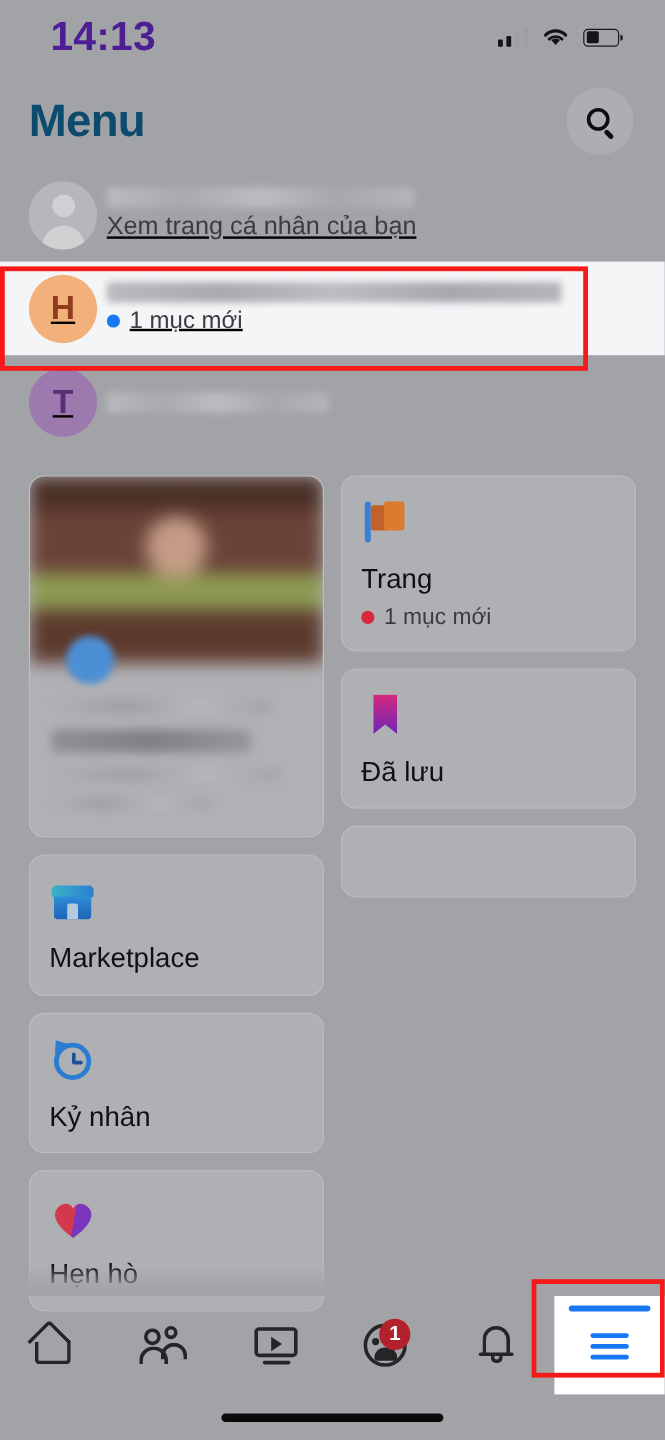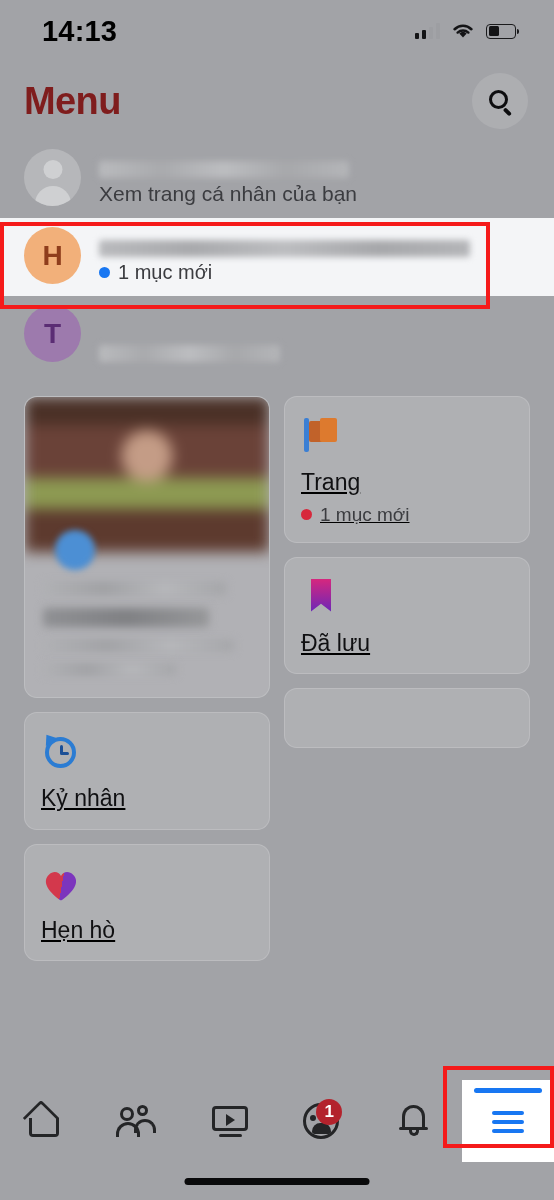--- a/index.html
+++ b/index.html
@@ -15,21 +15,21 @@
     background:#a2a3a7;
   }
 
   
   .status-bar {
     position:absolute; top:0; left:0; width:554px; height:62px;
     display:flex; align-items:center; justify-content:space-between;
     padding:0 38px 0 42px;
   }
   .status-time {
-    font-size:29px; font-weight:bold; color:#000000; letter-spacing:0.2px;
+    font-size:34px; font-weight:bold; color:#4c1d95; letter-spacing:0.2px;
   }
   .status-right { display:flex; align-items:center; gap:11px; }
   .sig { display:flex; align-items:flex-end; gap:2.5px; height:16px; }
   .sig i { display:block; width:4.5px; background:#141416; border-radius:1px; }
   .sig i:nth-child(1){ height:6px; }
   .sig i:nth-child(2){ height:9px; }
   .sig i:nth-child(3){ height:12px; background:#9d9ea2; }
   .sig i:nth-child(4){ height:16px; background:#9d9ea2; }
   .batt {
     width:30px; height:15px; border:1.8px solid #1a1a1c; border-radius:4px;
@@ -40,41 +40,41 @@
     content:""; position:absolute; right:-4px; top:4.6px;
     width:2.2px; height:5px; background:#1a1a1c; border-radius:0 2px 2px 0;
   }
 
   
   .header {
     position:absolute; top:62px; left:0; width:554px; height:78px;
     display:flex; align-items:center; justify-content:space-between;
     padding:0 26px 0 24px;
   }
-  .header-title { font-size:38px; font-weight:bold; color:#7f1d1d; letter-spacing:-0.6px; }
+  .header-title { font-size:38px; font-weight:bold; color:#0c4a6e; letter-spacing:-0.6px; }
   .search-btn {
     width:56px; height:56px; border-radius:50%;
     background:rgba(255,255,255,0.12);
     display:flex; align-items:center; justify-content:center;
   }
   .mag { position:relative; width:22px; height:22px; }
   .mag .ring {
     position:absolute; top:0; left:0; width:19px; height:19px;
     border:3.4px solid #0d0d0f; border-radius:50%;
   }
   .mag .hdl {
     position:absolute; right:-1px; bottom:-2px; width:9px; height:3.6px;
     background:#0d0d0f; border-radius:2px; transform:rotate(45deg);
   }
 
   
   .acct-list { position:absolute; top:140px; left:0; width:554px; }
   .acct-row {
-    display:flex; align-items:flex-end; gap:18px;
-    padding:12px 24px; height:78px;
+    display:flex; align-items:center; gap:8px;
+    padding:12px 24px; height:78px;text-decoration:underline;
   }
   .acct-row.highlighted { background:#f4f5f7; }
   .avatar {
     width:57px; height:57px; border-radius:50%;
     display:flex; align-items:center; justify-content:center;
     font-size:28px; font-weight:bold; flex:none;
   }
   .avatar.placeholder { background:#b6b7ba; position:relative; overflow:hidden; }
   .avatar.placeholder:before {
     content:""; position:absolute; top:11px; left:50%; transform:translateX(-50%);
@@ -104,21 +104,20 @@
     position:absolute; top:396px; left:0; width:554px; height:700px;
     display:flex; gap:14px; padding:0 24px; overflow:hidden;
   }
   .col { flex:1; display:flex; flex-direction:column; gap:14px; min-width:0; }
   .card {
     background:rgba(255,255,255,0.14);
     border:1px solid rgba(255,255,255,0.16);
     border-radius:13px;
     padding:18px 16px 16px 16px;
     flex:none;
-    text-decoration:underline;
   }
   .card-icon { height:44px; margin-bottom:10px; display:flex; align-items:center; }
   .card-label { font-size:23px; color:#101012; line-height:1.2; }
   .card-meta { font-size:19px; color:#3b3c40; display:flex; align-items:center; gap:8px; margin-top:7px; }
 
   
   .promo { padding:0; overflow:hidden; background:rgba(255,255,255,0.16); }
   .promo-img {
     height:155px; position:relative; overflow:hidden;
     background:
@@ -361,20 +360,30 @@
           <div class="promo-badge"></div>
         </div>
         <div class="promo-body">
           <div class="promo-line pl1"></div>
           <div class="promo-line pl2"></div>
           <div class="promo-line pl3"></div>
           <div class="promo-line pl4"></div>
         </div>
       </div>
 
+      <div class="card">
+        <div class="card-icon">
+          <div class="ic ic-market">
+            <div class="awn"></div>
+              <div class="bdy"></div>
+              <div class="dr"></div>
+          </div>
+        </div>
+        <div class="card-label">Marketplace</div>
+      </div>
 
       <div class="card">
         <div class="card-icon">
           <div class="ic ic-mem">
             <div class="cl"></div>
               <div class="hh"></div>
               <div class="mm"></div>
               <div class="ar"></div>
           </div>
         </div>

